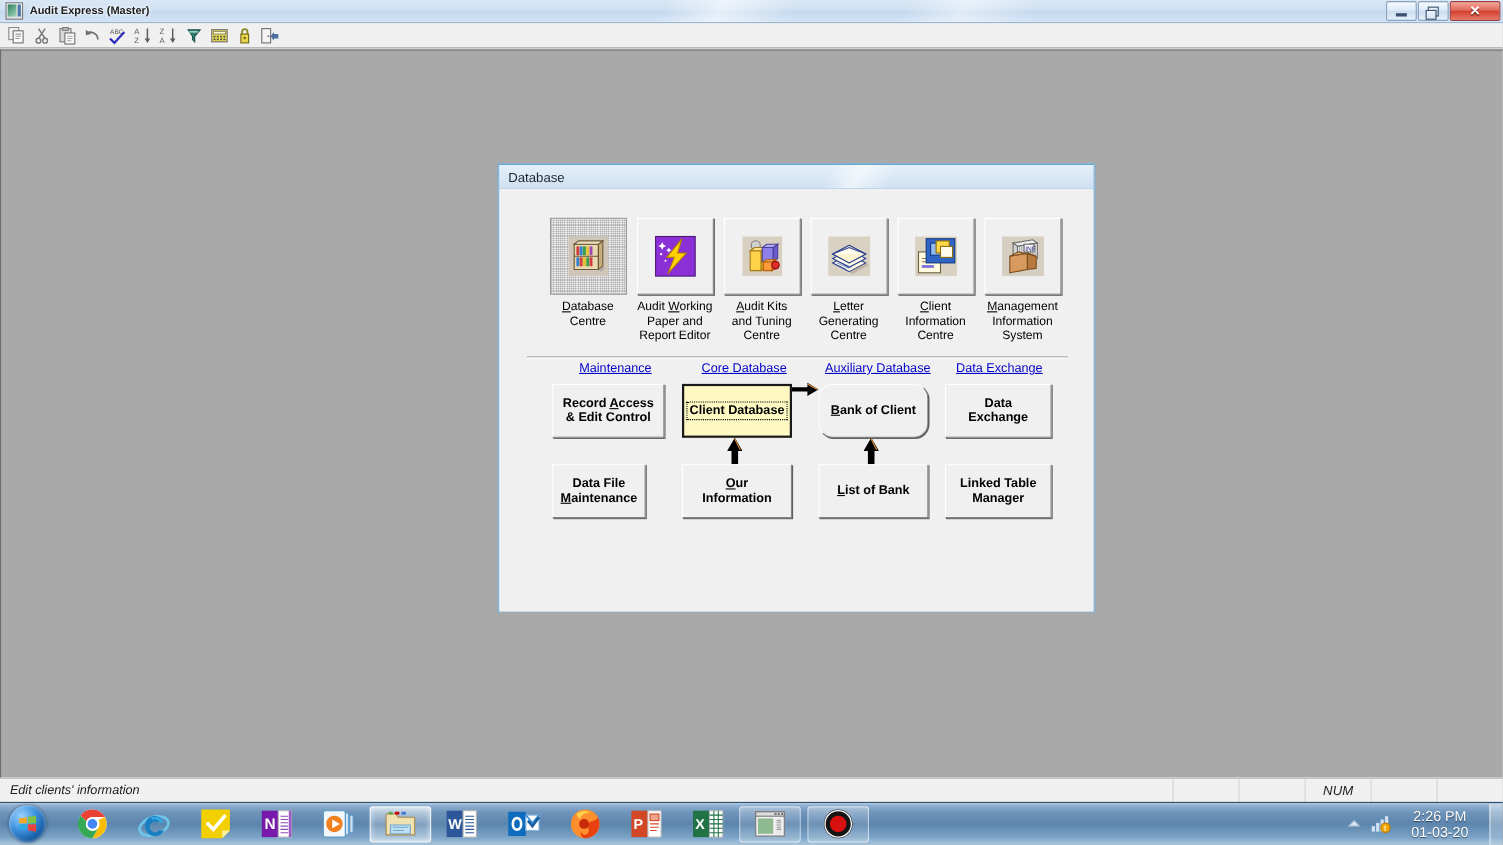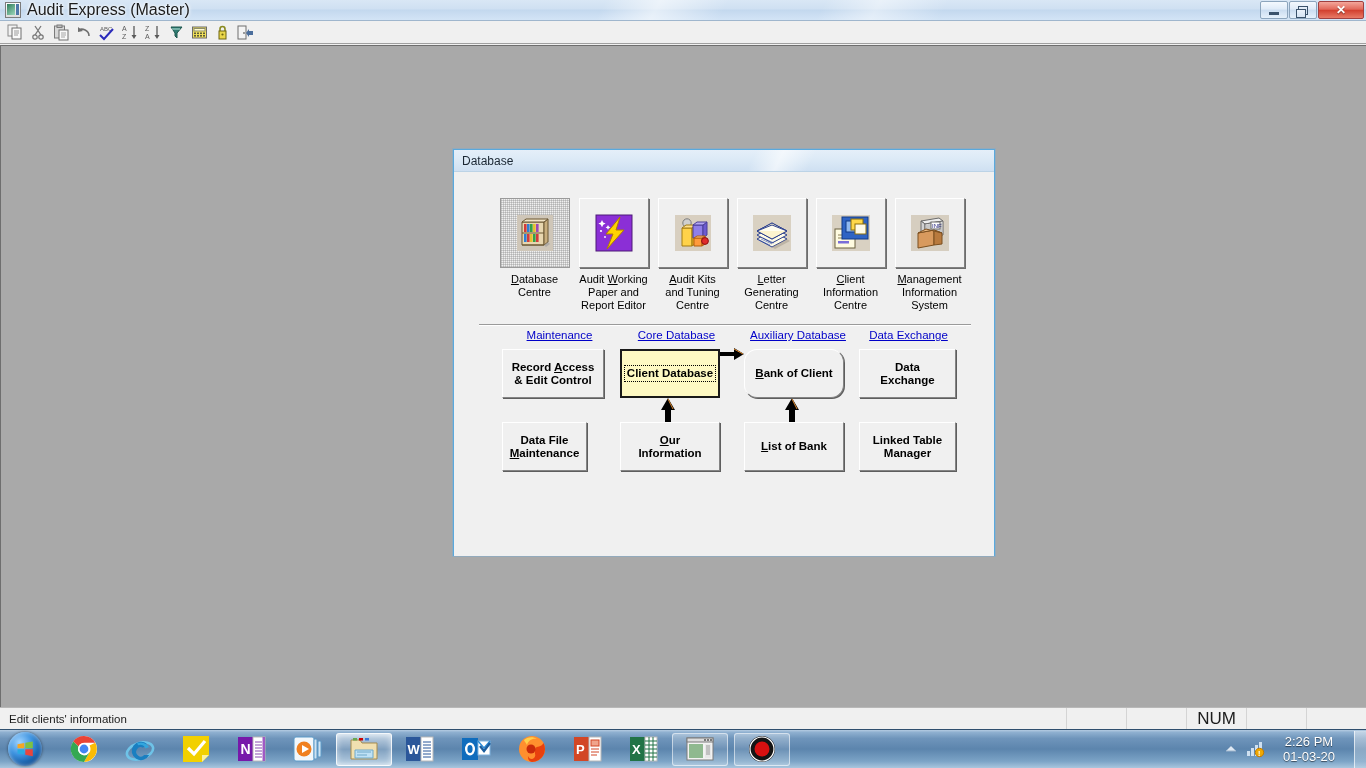--- a/index.html
+++ b/index.html
@@ -37,23 +37,24 @@
     border: 1px solid #7c7c7c;
   }
   #app-icon .blk {
     position:absolute; left:1px; top:1px; width:8px; height:11px;
     background: linear-gradient(135deg,#2e7d5b,#9fd8bd);
   }
   #app-icon .bar {
     position:absolute; right:1px; top:1px; width:3px; height:11px; background:#4e78a8;
   }
   #window-title {
-    font-size: 16px; color: #1c1c1c; position: relative; z-index: 2;
+    font-size: 10px; color: #1c1c1c; position: relative; z-index: 2;
     text-shadow: 0 0 3px #fff, 0 0 4px #fff;
     white-space: nowrap;
+    font-weight: bold;
   }
   #caption-buttons {
     position: absolute; right: 2px; top: 1px; display: flex; z-index: 3;
   }
   .cap-btn {
     width: 28px; height: 18px; margin-left: 1px;
     border: 1px solid #8ca5bd;
     border-radius: 2px;
     background: linear-gradient(to bottom,#f4f9fe 0%, #dfebf8 45%, #cadcf0 50%, #e5f0fb 100%);
     display: flex; align-items: center; justify-content: center;
@@ -189,28 +190,28 @@
   .arrow-right {
     width: 26px; height: 11px;
   }
 
   
   #statusbar {
     position: absolute; left: 0; top: 707px; width: 1366px; height: 22px;
     background: #f0f0f0;
     border-top: 1px solid #b8b8b8;
     display: flex; align-items: center;
-    font-size: 11.5px; color: #1c1c1c;
+    font-size: 11.5px; color: #1c1c1c; font-style: italic;
   }
   #status-text { margin-left: 9px; }
   #status-panels { margin-left: auto; display: flex; height: 100%; align-items: center; }
   .status-panel {
     width: 60px; height: 100%; border-left: 1px solid #d4d4d4;
     display: flex; align-items: center; justify-content: center;
-    font-size: 17px; color: #1c1c1c;
+    font-size: 12px; color: #1c1c1c;
   }
 
   
   #taskbar {
     position: absolute; left: 0; top: 729px; width: 1366px; height: 39px;
     background: linear-gradient(to bottom, #b5cce2 0%, #8fb0d0 6%, #6f95bb 22%, #5c85ad 50%, #7ba3c6 82%, #a8c6de 100%);
     border-top: 1px solid #2f4f6e;
     display: flex; align-items: center;
   }
   #start-orb {

